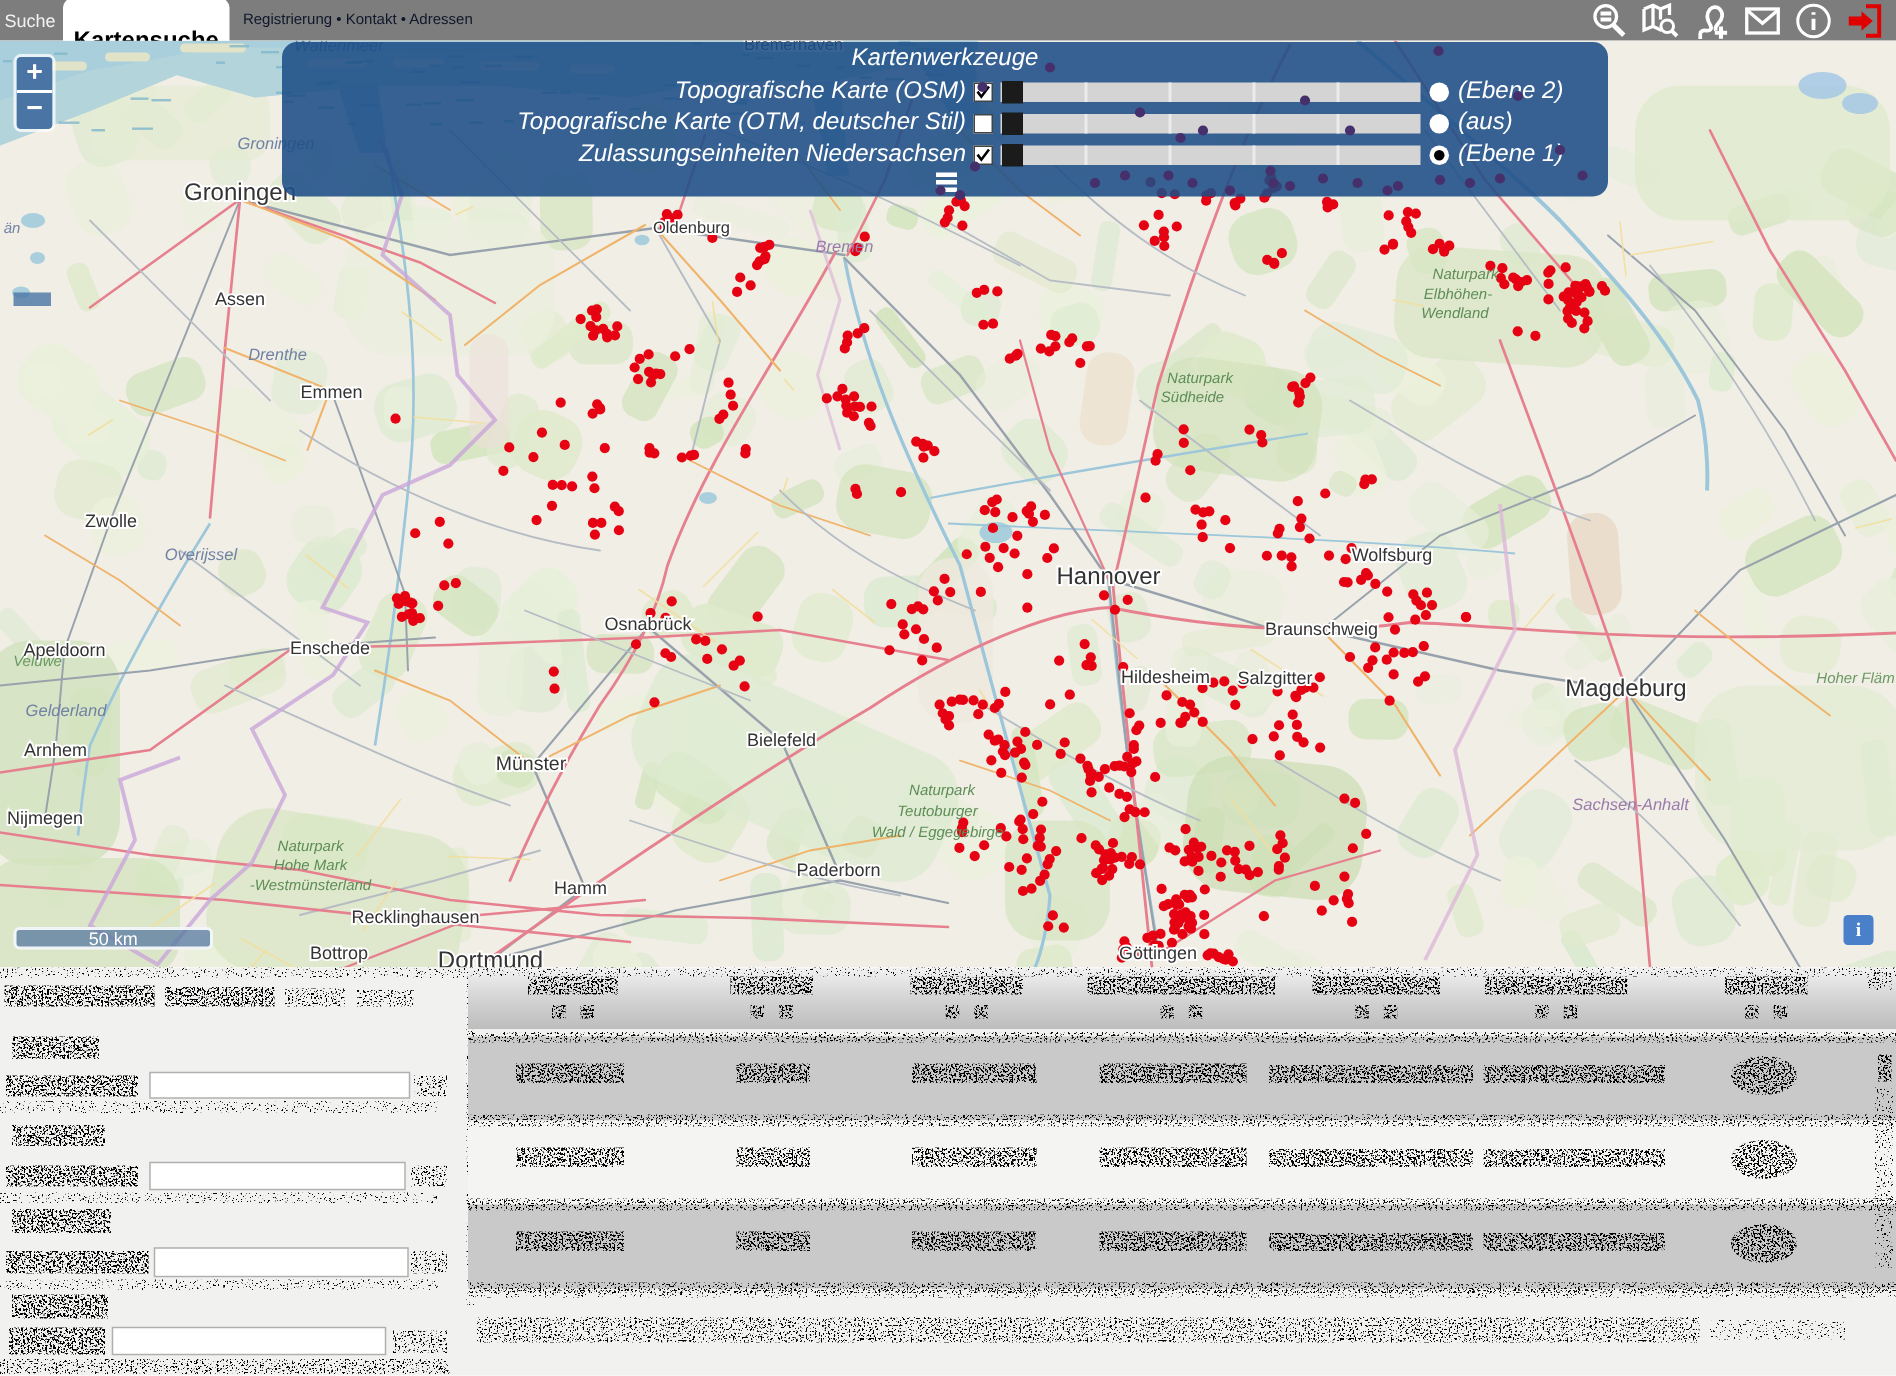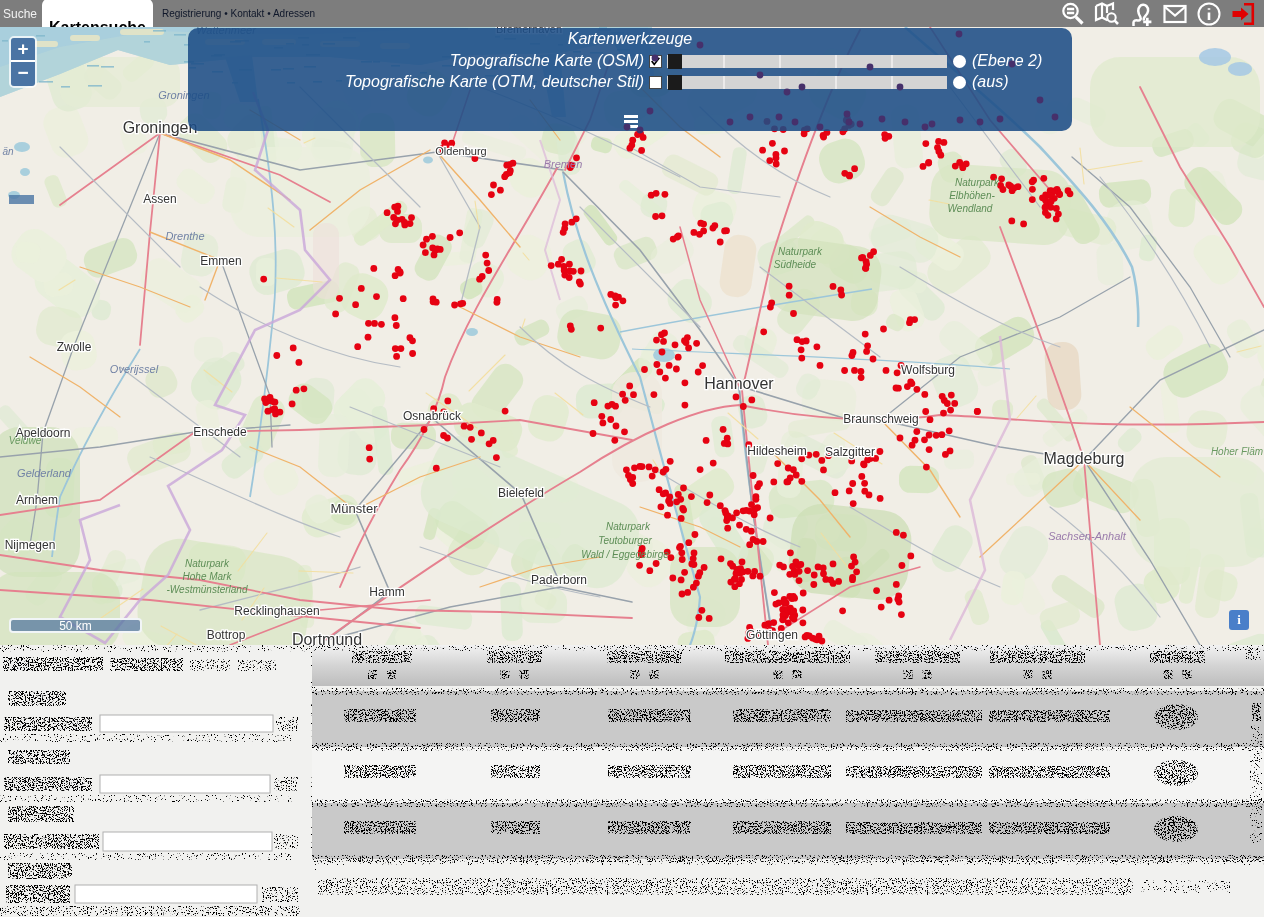--- a/index.html
+++ b/index.html
@@ -1232,20 +1232,39 @@
         <span class="sld">
           <b></b>
           <i style="left:56px"></i>
           <i style="left:112px"></i>
           <i style="left:168px"></i>
           <i style="left:224px"></i>
         </span>
         <span class="rb"></span>
         <span class="pval">(aus)</span>
       </div>
+      <div class="prow">
+        <span class="plbl">Zulassungseinheiten Niedersachsen</span>
+        <span class="cb">
+          <svg width="13" height="13" viewBox="0 0 13 13">
+            <path d="M2 6 L5 10 L11 2" stroke="#000" stroke-width="2" fill="none"></path>
+          </svg>
+        </span>
+        <span class="sld">
+          <b></b>
+          <i style="left:56px"></i>
+          <i style="left:112px"></i>
+          <i style="left:168px"></i>
+          <i style="left:224px"></i>
+        </span>
+        <span class="rb">
+          <span class="rdot"></span>
+        </span>
+        <span class="pval">(Ebene 1)</span>
+      </div>
   <div id="pburger">
         <div></div>
         <div></div>
         <div></div>
       </div>
 </div>
 <svg id="updots" width="1264" height="618" viewBox="0 0 1264 618" style="position:absolute;left:0;top:0;pointer-events:none">
       <circle cx="959" cy="7" r="3.4" fill="#46306b"></circle>
       <circle cx="1012" cy="37" r="3.4" fill="#46306b"></circle>
       <circle cx="1040" cy="73" r="3.4" fill="#46306b"></circle>

